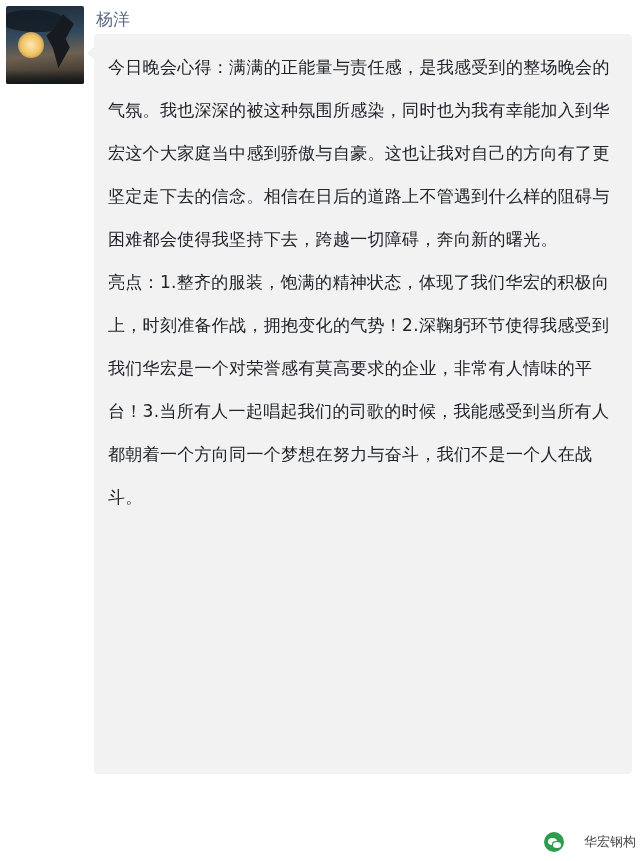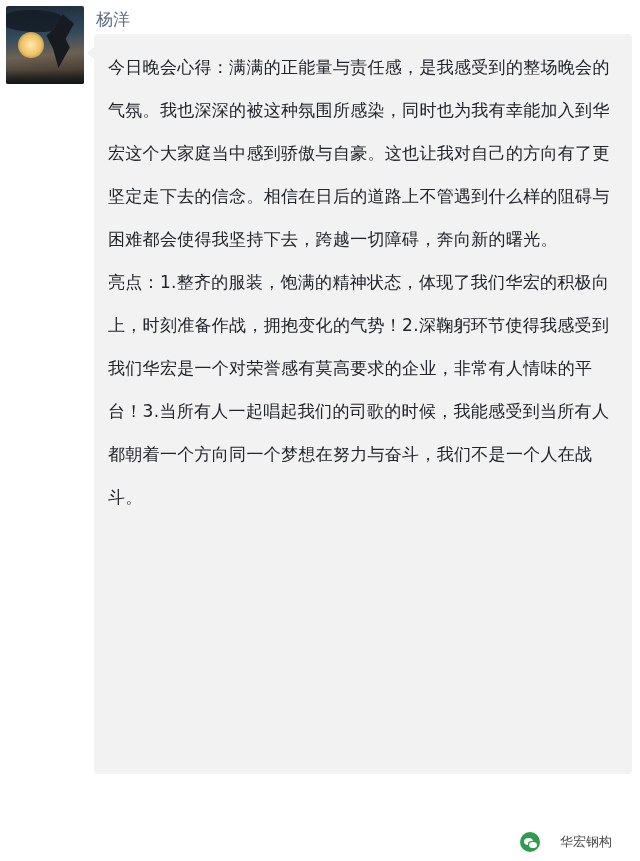--- a/index.html
+++ b/index.html
@@ -99,21 +99,21 @@
     line-height: 43px;
     color: #20242b;
     letter-spacing: 0.3px;
     white-space: pre-wrap;
     word-break: break-all;
   }
 
   
   .watermark {
     position: absolute;
-    right: 24px;
+    right: 0;
     bottom: 6px;
     display: flex;
     align-items: center;
     gap: 20px;
     background: rgba(255,255,255,0.9);
     padding: 3px 4px;
     border-radius: 2px;
   }
   .wm-logo {
     width: 20px; height: 20px;

